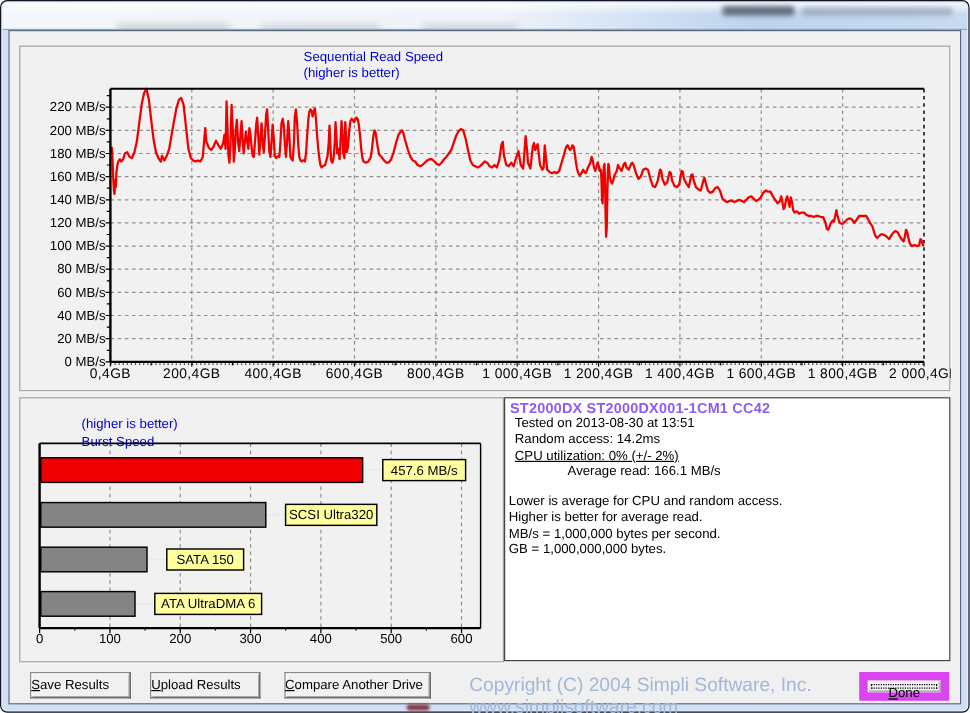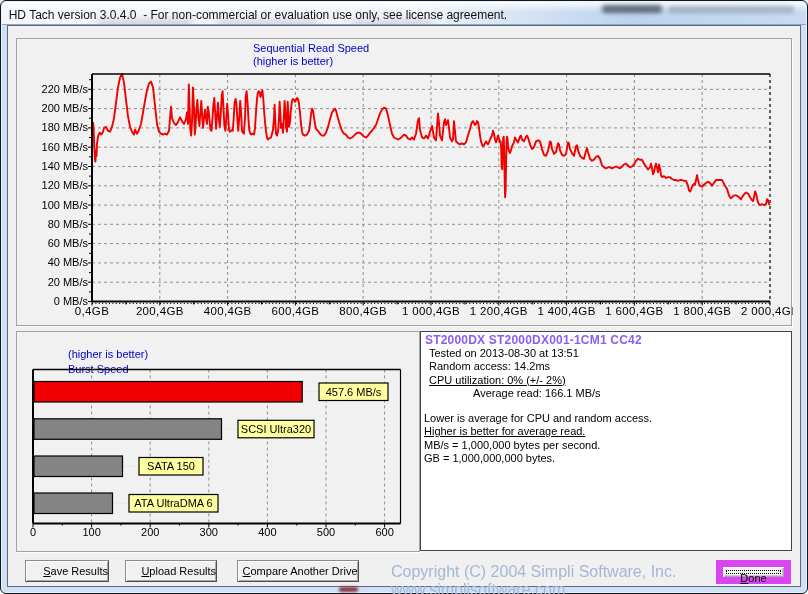--- a/index.html
+++ b/index.html
@@ -20,42 +20,41 @@
 #p1 { left:16px; top:38px; width:776px; height:288px; }
 #p2 { left:16px; top:331px; width:404px; height:221px; }
 #info { position:absolute; left:420px; top:331px; width:372px; height:220px; background:#fff; border:1px solid #454545; }
 svg { position:absolute; left:0; top:0; }
 .gd { stroke:#8f8f8f; stroke-width:1; stroke-dasharray:3 3; fill:none; }
 .lb { font-size:11px; fill:#000; font-family:"Liberation Sans",sans-serif; }
 .lbx { font-size:11.5px; fill:#000; letter-spacing:0.35px; font-family:"Liberation Sans",sans-serif; }
 .bluet { position:absolute; font-size:11px; color:#0000cd; text-align:left; }
 .btn { position:absolute; height:22px; background:#f1f1f1; border:1px solid;
   border-color:#8a8a8a #4f4f4f #4f4f4f #8a8a8a; box-shadow:inset 1px 1px 0 #ffffff, inset -1px -1px 0 #a9a9a9;
-  font-size:11px; color:#000; text-align:right; line-height:20px; }
+  font-size:11px; color:#000; text-align:left; line-height:20px; }
 #done { position:absolute; left:716px; top:559.5px; width:75px; height:24px; background:#f1f1f1;
   border:7px solid #d946ef; box-shadow:inset 1px 1px 0 #ffffff, inset -1px -1px 0 #a9a9a9, inset -2px -2px 0 #c9c9c9;
   font-size:11px; text-align:center; line-height:22px; }
 #done .foc { position:absolute; left:3px; top:3px; right:3px; bottom:3px; border:1px dotted #000; }
 .itx { position:absolute; font-size:11px; color:#000; white-space:pre; }
 #copyr { position:absolute; left:391px; top:563px; width:320px; font-size:16px; color:#a3b7d7; }
 #redsmudge { position:absolute; left:339px; top:587px; width:19px; height:5px; background:#7e2430; filter:blur(1.5px); opacity:.9; border-radius:2px; }
 </style></head>
 <body>
 <div id="win"></div>
 <div id="titlebar">
     <div class="sheen"></div>
   <div class="smudge" style="left:95px; top:18px; width:95px; height:6px;"></div>
   <div class="smudge" style="left:215px; top:19px; width:100px; height:5px;"></div>
   <div class="smudge" style="left:350px; top:19px; width:80px; height:5px;"></div>
   <div id="wmark">
       <div class="w1"></div>
       <div class="w2"></div>
     </div>
   <div class="bline"></div>
-  <div id="tbtext">HD Tach version 3.0.4.0  - For non-commercial or evaluation use only, see license agreement.</div>
 </div>
 <div id="client"></div>
 <div class="panel" id="p1"></div>
 <div class="panel" id="p2"></div>
 <div id="info"></div>
 
 <div class="bluet" style="left:253px; top:41.5px; width:300px;">Sequential Read Speed</div>
 <div class="bluet" style="left:253px; top:54.5px; width:300px;">(higher is better)</div>
 <div class="bluet" style="left:68px; top:335px; width:300px;margin-top:28px;">Burst Speed</div>
 <div class="bluet" style="left:68px; top:348px; width:300px;">(higher is better)</div>
@@ -211,21 +210,21 @@
       <text x="384.6" y="536" text-anchor="middle" class="lb">600</text>
   </g>
 </svg>
 
 <div class="itx" style="left:425px; top:333px; color:#8b5cf6; font-weight:bold; font-size:12px; letter-spacing:0.2px;">ST2000DX ST2000DX001-1CM1 CC42</div>
 <div class="itx" style="left:429px; top:347px;">Tested on 2013-08-30 at 13:51</div>
 <div class="itx" style="left:429px; top:360.4px;">Random access: 14.2ms</div>
 <div class="itx" style="left:429px; top:373.8px;text-decoration:underline;">CPU utilization: 0% (+/- 2%)</div>
 <div class="itx" style="left:429px; top:387.2px;margin-left:44px;">Average read: 166.1 MB/s</div>
 <div class="itx" style="left:424px; top:411.8px;">Lower is average for CPU and random access.</div>
-<div class="itx" style="left:424px; top:425.2px;text-decoration:underline;">Higher is better for average read.</div>
+<div class="itx" style="left:424px; top:425.2px;">Higher is better for average read.</div>
 <div class="itx" style="left:424px; top:438.6px;">MB/s = 1,000,000 bytes per second.</div>
 <div class="itx" style="left:424px; top:452px;">GB = 1,000,000,000 bytes.</div>
 
 <div class="btn" style="left:25px; top:560px; width:84px;"><u>S</u>ave Results</div>
 <div class="btn" style="left:125px; top:560px; width:92px;"><u>U</u>pload Results</div>
 <div class="btn" style="left:236.5px; top:560px; width:122px;"><u>C</u>ompare Another Drive</div>
 <div id="done"><div class="foc"></div><u>D</u>one</div>
 <div id="copyr">Copyright (C) 2004 Simpli Software, Inc.  www.simplisoftware.com</div>
 <div id="redsmudge"></div>
 </body></html>

